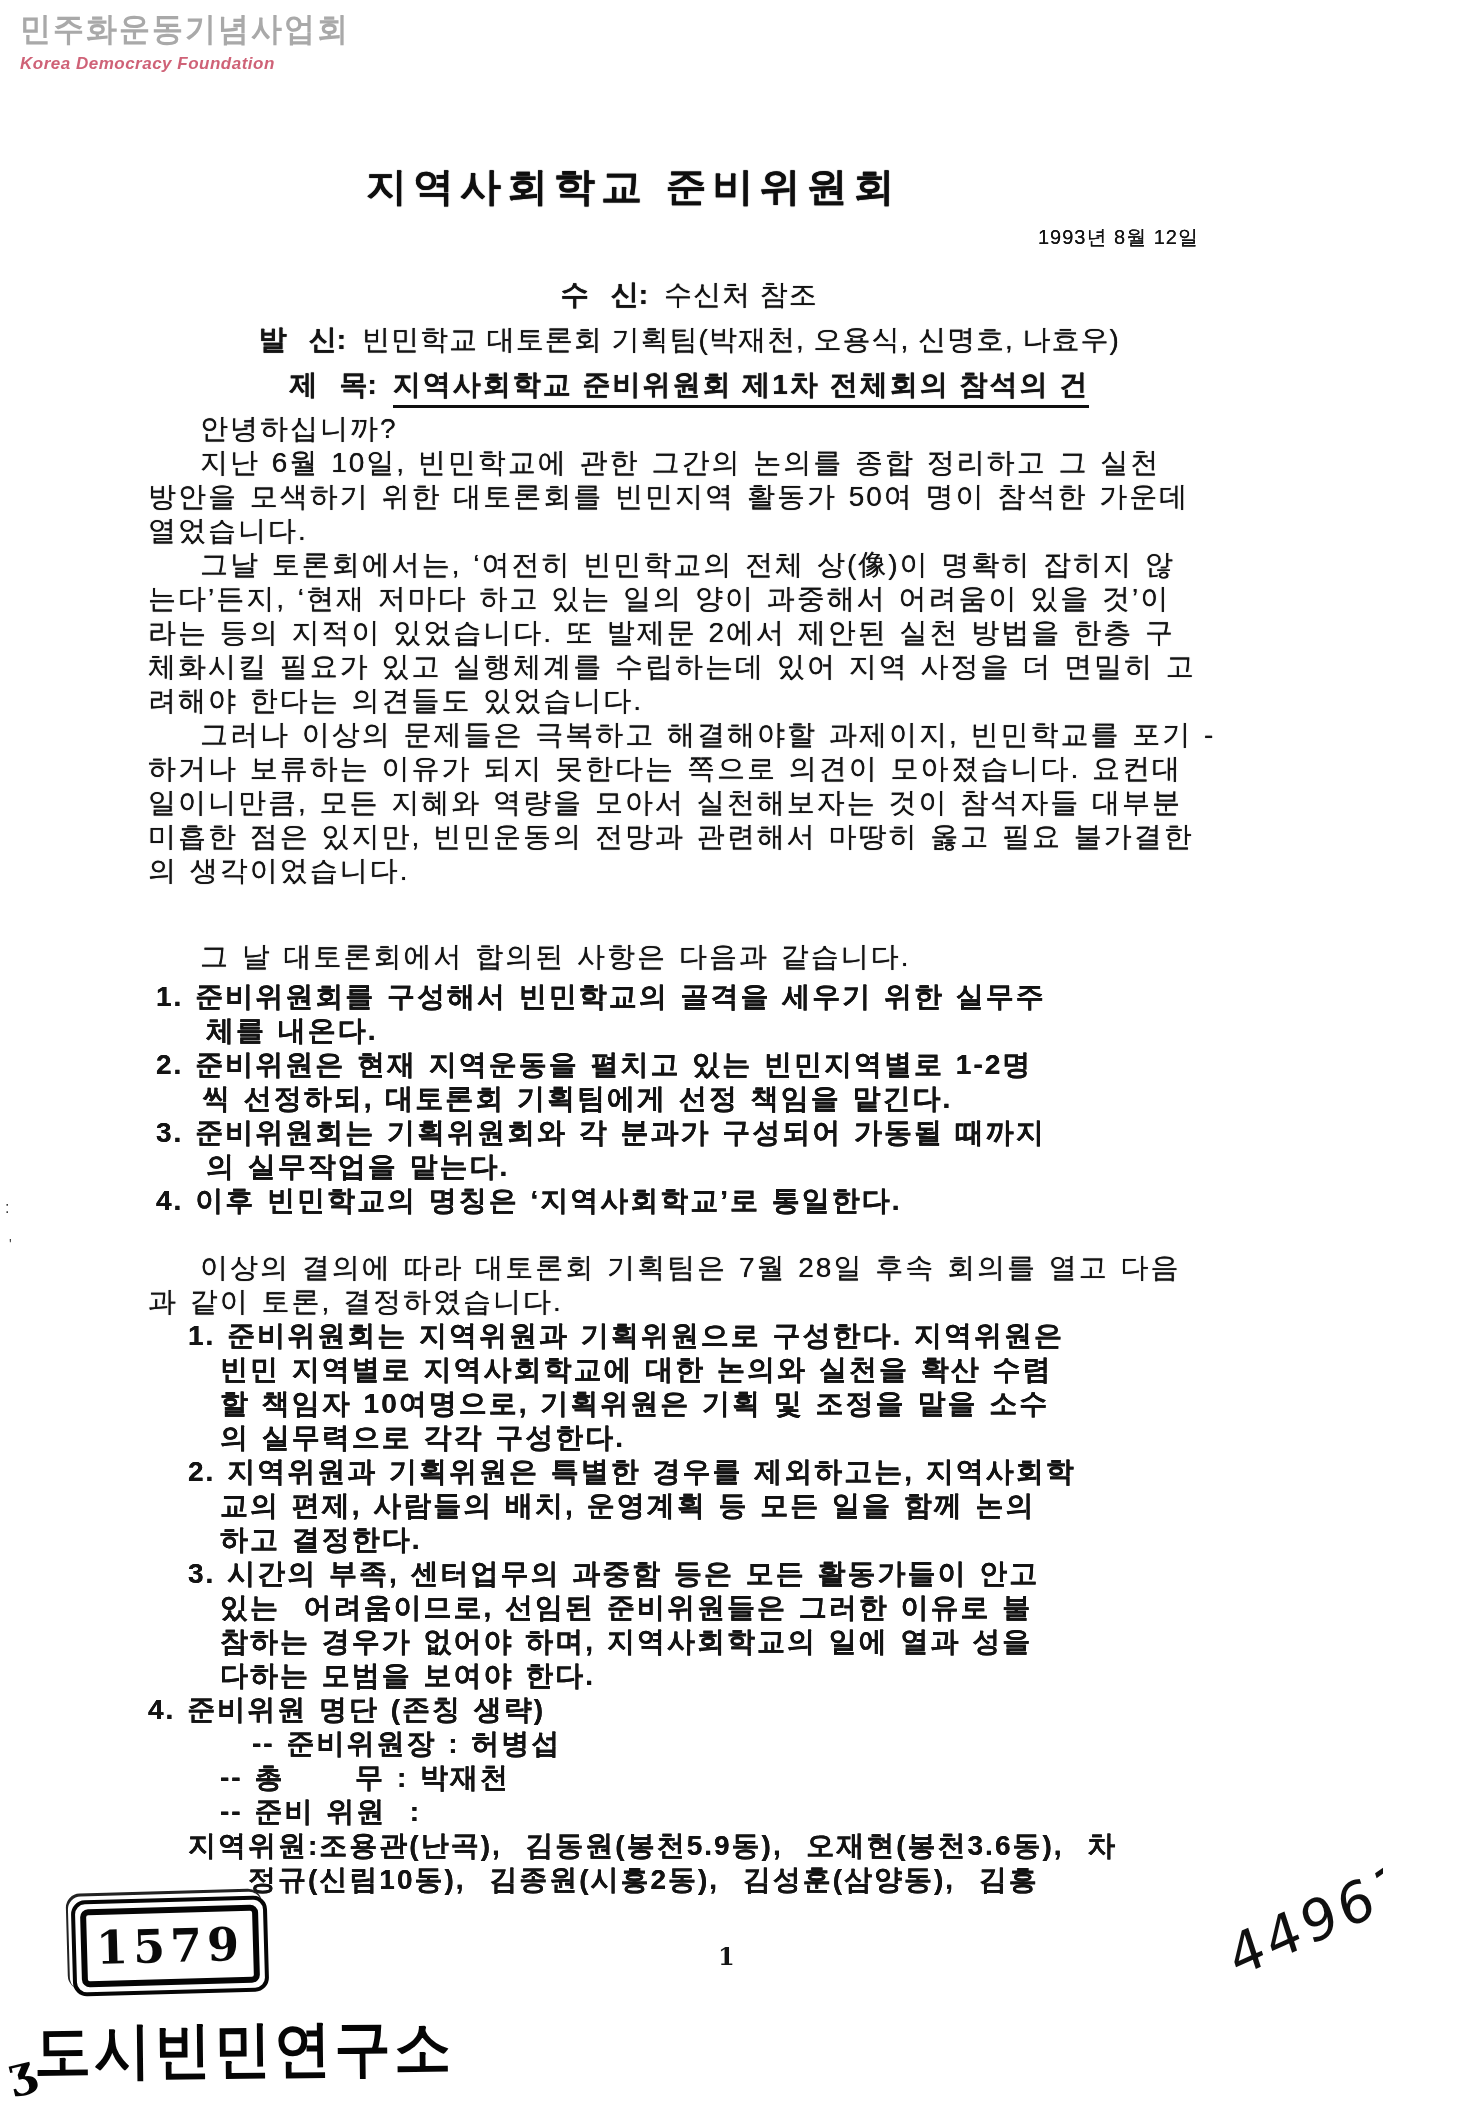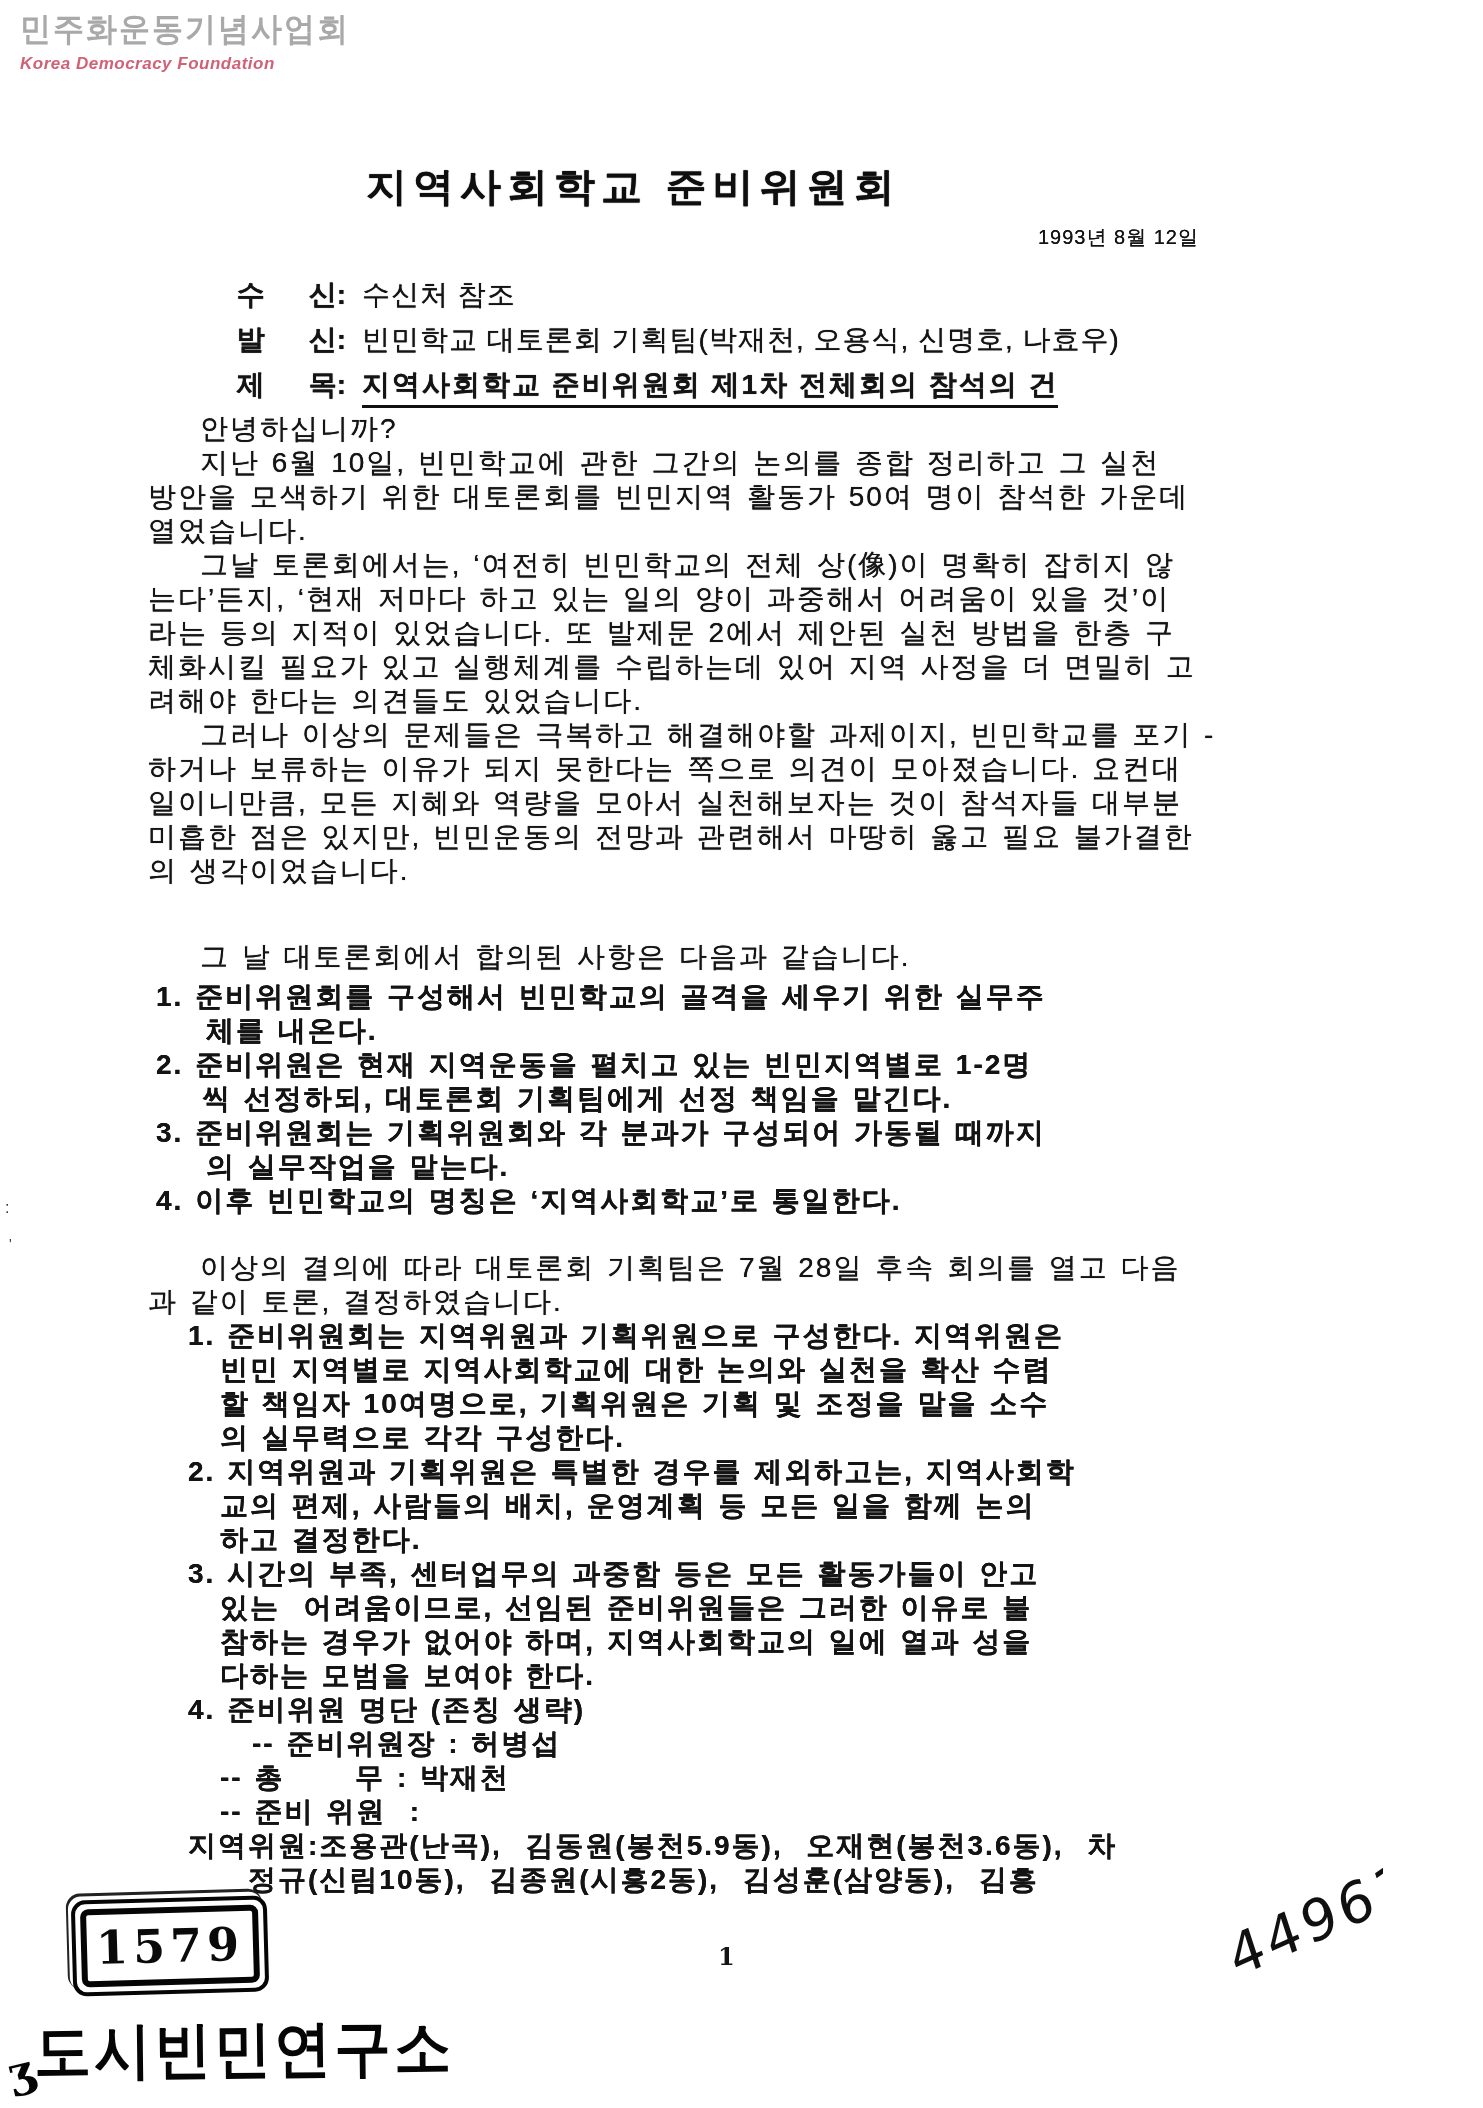--- a/index.html
+++ b/index.html
@@ -26,21 +26,21 @@
     position:absolute;left:366px;top:160px;margin:0;
     font-size:41px;font-weight:700;letter-spacing:6px;
     color:#0e0e0e;text-shadow:0 0 1px #000;
     transform:scaleY(.95);
   }
   .doc-date{
     position:absolute;left:1038px;top:224px;
     font-size:20px;letter-spacing:1px;text-shadow:0 0 .6px #111;
   }
   
-  .fields{position:absolute;left:190px;top:244px;}
+  .fields{position:absolute;left:190px;top:244px;text-align:center;}
   .field{height:45px;white-space:pre;font-size:28px;text-shadow:0 0 .7px #111;}
   .f1{display:inline-block;width:72px;font-weight:700;}
   .f2{display:inline-block;font-weight:700;}
   .fv{margin-left:16px;letter-spacing:1px;}
   .fv.underline{
     font-weight:700;border-bottom:3px solid #101010;padding-bottom:5px;
     letter-spacing:2px;
   }
   
   .textblock{position:absolute;left:148px;width:1260px;}
@@ -155,21 +155,21 @@
       <div class="line b" style="margin-left: 72px;">빈민 지역별로 지역사회학교에 대한 논의와 실천을 확산 수렴</div>
       <div class="line b" style="margin-left: 72px;">할 책임자 10여명으로, 기획위원은 기획 및 조정을 맡을 소수</div>
       <div class="line b" style="margin-left: 72px;">의 실무력으로 각각 구성한다.</div>
       <div class="line b" style="margin-left: 40px;">2. 지역위원과 기획위원은 특별한 경우를 제외하고는, 지역사회학</div>
       <div class="line b" style="margin-left: 72px;">교의 편제, 사람들의 배치, 운영계획 등 모든 일을 함께 논의</div>
       <div class="line b" style="margin-left: 72px;">하고 결정한다.</div>
       <div class="line b" style="margin-left: 40px;">3. 시간의 부족, 센터업무의 과중함 등은 모든 활동가들이 안고</div>
       <div class="line b" style="margin-left: 72px;">있는  어려움이므로, 선임된 준비위원들은 그러한 이유로 불</div>
       <div class="line b" style="margin-left: 72px;">참하는 경우가 없어야 하며, 지역사회학교의 일에 열과 성을</div>
       <div class="line b" style="margin-left: 72px;">다하는 모범을 보여야 한다.</div>
-      <div class="line b" style="margin-left: 40px;">4. 준비위원 명단 (존칭 생략)</div>
+      <div class="line b" style="">4. 준비위원 명단 (존칭 생략)</div>
       <div class="line b" style="margin-left: 104px;">-- 준비위원장 : 허병섭</div>
       <div class="line b" style="margin-left: 72px;">-- 총      무 : 박재천</div>
       <div class="line b" style="margin-left: 72px;">-- 준비 위원  :</div>
       <div class="line b" style="margin-left: 40px;">지역위원:조용관(난곡),  김동원(봉천5.9동),  오재현(봉천3.6동),  차</div>
       <div class="line b" style="margin-left: 100px;">정규(신림10동),  김종원(시흥2동),  김성훈(삼양동),  김흥</div>
     </div>
 
   <div class="stamp-box">
     <div class="stamp-inner">1579</div>
   </div>

